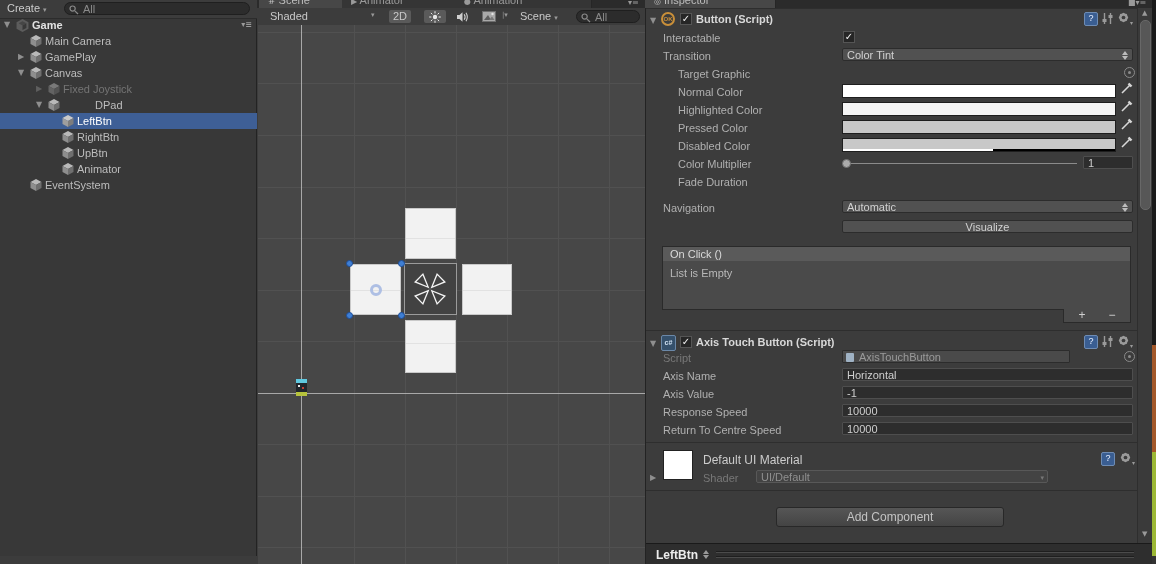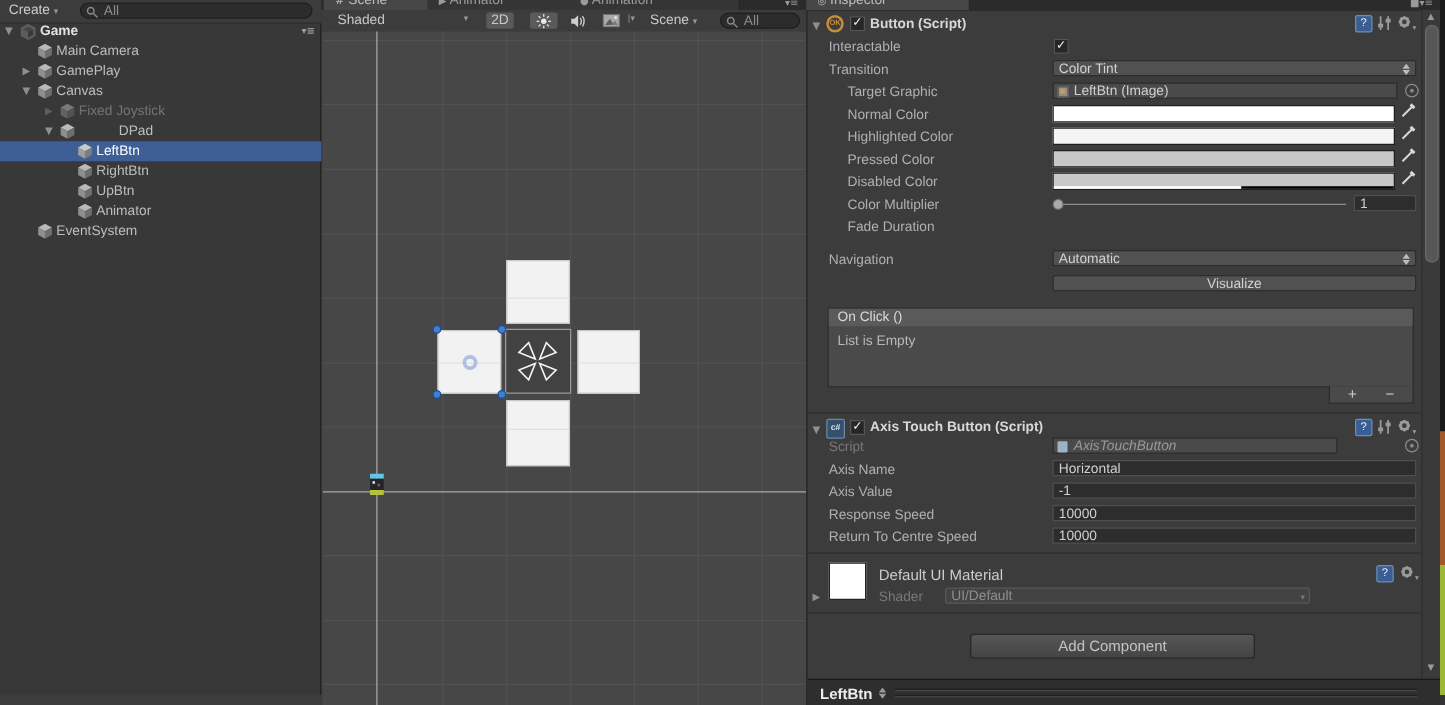--- a/index.html
+++ b/index.html
@@ -363,26 +363,20 @@
     <span class="ilabel" style="left:17px;top:41px;">Transition</span>
     <div class="dd" style="left:196px;top:40px;width:291px;">
       <span>Color Tint</span>
       <span class="ddarr">
           <i class="u"></i>
           <i class="d"></i>
         </span>
     </div>
 
     <span class="ilabel" style="left:32px;top:59px;">Target Graphic</span>
-    <div class="objf" style="left:196px;top:58px;width:276px;">
-      <span class="abs" style="left:3px;top:2px;width:9px;height:9px;background:#8d8d8d;border:1px solid #555;box-sizing:border-box;">
-          <span class="abs" style="left:1px;top:1px;width:4px;height:4px;background:#c79a5a;"></span>
-        </span>
-      <span>LeftBtn (Image)</span>
-    </div>
     <span class="picker" style="left:478px;top:59px;">
         <i></i>
       </span>
 
     <span class="ilabel" style="left:32px;top:77px;text-align:right;">Normal Color</span>
     <div class="swatch" style="left:196px;top:76px;width:272px;background:#ffffff;"></div>
     <svg class="abs" style="left:474px;top:74px;" width="13" height="13" viewBox="0 0 13 13">
         <line x1="2" y1="11" x2="10" y2="3" stroke="#d8d8d8" stroke-width="1.6"></line>
         <line x1="8.5" y1="1.5" x2="11.5" y2="4.5" stroke="#d8d8d8" stroke-width="2.4"></line>
       </svg>
@@ -455,21 +449,21 @@
         <g fill="#9a9a9a">
           <rect x="3" y="3" width="8" height="8" rx="1.5"></rect>
           <rect x="3" y="3" width="8" height="8" rx="1.5" transform="rotate(45 7 7)"></rect>
         </g>
         <circle cx="7" cy="7" r="2" fill="#3c3c3c"></circle>
       </svg>
       <span class="icfont" style="position:absolute;right:-2px;bottom:-2px;font-size:6px;color:#9a9a9a;">▾</span>
     </span>
 
     <span class="ilabel dim" style="left:17px;top:343px;">Script</span>
-    <div class="objf" style="left:196px;top:342px;width:228px;color:#9a9a9a;font-style:italic;">
+    <div class="objf" style="left:196px;top:342px;width:228px;color:#9a9a9a;">
       <span class="abs" style="left:3px;top:2px;width:8px;height:9px;background:#9fb2c4;border-radius:1px;"></span>
       <span>AxisTouchButton</span>
     </div>
     <span class="picker" style="left:478px;top:343px;">
         <i></i>
       </span>
 
     <span class="ilabel" style="left:17px;top:361px;">Axis Name</span>
     <div class="tf" style="left:196px;top:360px;width:291px;"><span>Horizontal</span></div>
 

